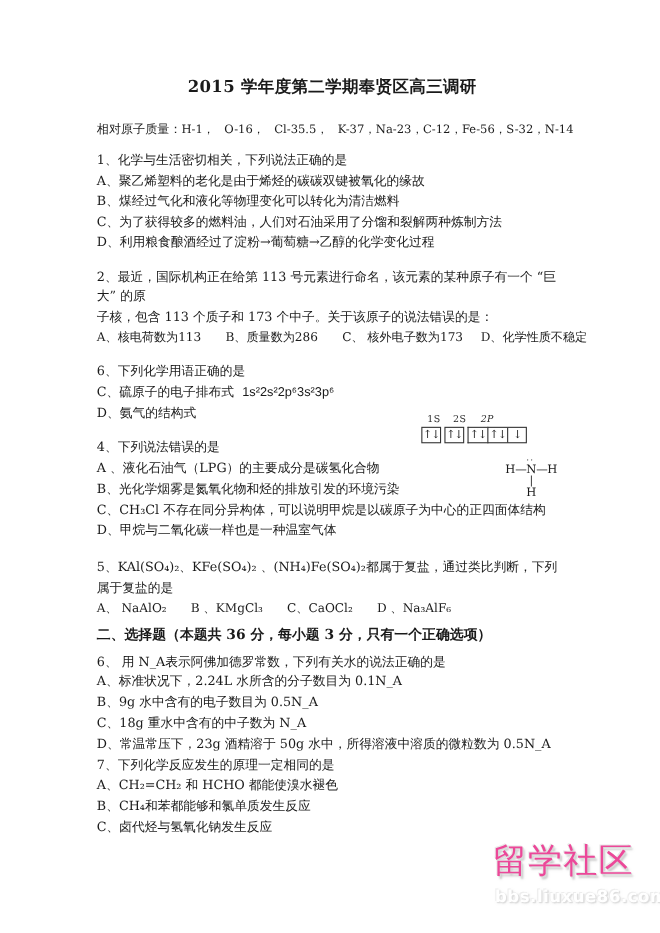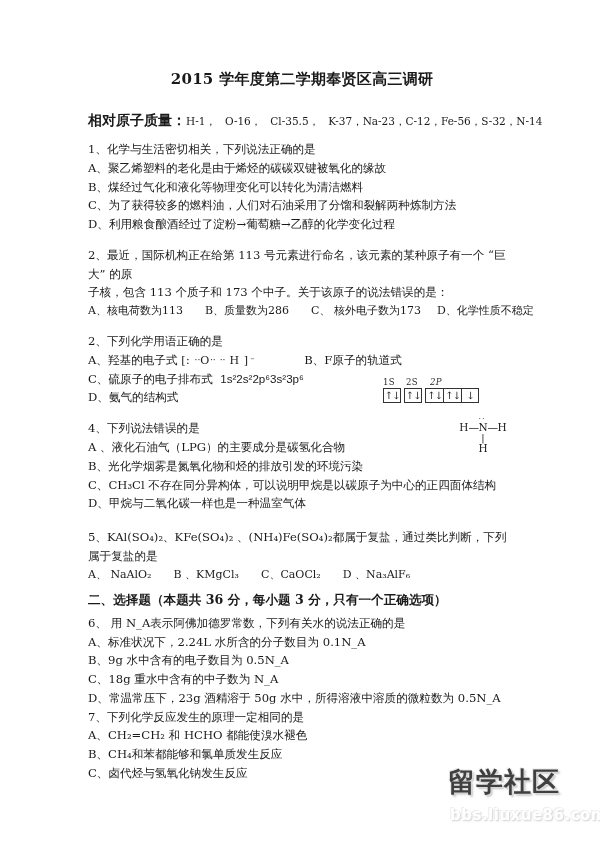--- a/index.html
+++ b/index.html
@@ -43,21 +43,21 @@
     letter-spacing: 5px;
     margin: 0 0 24px 0;
     line-height: 1.2;
   }
   .masses {
     font-size: 10.5px;
     line-height: 1.5;
     margin: 0 0 9px 0;
     white-space: nowrap;
   }
-  .masses .lbl { font-size: 14px; font-weight: bold; }
+  .masses .lbl { font-size: 11px; }
   .masses .sp { display: inline-block; width: 9px; }
   .section-head {
     font-weight: bold;
     font-size: 12.6px;
     margin: 0 0 5px 0;
     line-height: 1.45;
   }
   .q {
     font-size: 11.6px;
     line-height: 1.62;
@@ -97,21 +97,21 @@
     top: 377px;
     width: 130px;
   }
   .orb-labels {
     display: flex;
     font-size: 8.6px;
     letter-spacing: 0.4px;
     margin-bottom: 1px;
     color: #2a2a2a;
   }
-  .orb-labels span { display: inline-block; }
+  .orb-labels span { display: inline-block; text-align: center; }
   .ol1 { width: 23px; }
   .ol2 { width: 24px; }
   .ol3 { width: 26px; font-style: italic; }
   .orb-boxes { display: flex; align-items: flex-start; }
   .obx {
     width: 18px;
     height: 15px;
     border: 1px solid #333;
     margin-right: 3px;
     display: flex;
@@ -154,23 +154,23 @@
   
   .watermark {
     position: absolute;
     left: 448px;
     top: 762px;
     width: 148px;
     height: 78px;
     user-select: none;
   }
   .wm-cn {
-    font-size: 27px;
-    font-weight: bold;
-    color: #404040;
+    font-size: 31px;
+    font-weight: normal;
+    color: #ec4899;
     letter-spacing: 1px;
     line-height: 1;
     text-shadow:
       1px 1px 0 #d8d8d8,
       -1px -1px 0 #eaeaea,
       2px 2px 2px rgba(150,150,150,0.55);
     font-family: "DejaVu Sans", "Liberation Sans", sans-serif;
     position: absolute;
     top: 6px;
     left: 0;
@@ -212,27 +212,21 @@
     <div class="opt">D、利用粮食酿酒经过了淀粉→葡萄糖→乙醇的化学变化过程</div>
 
     <div class="gap-md"></div>
 
     <div class="q">2、最近，国际机构正在给第 113 号元素进行命名，该元素的某种原子有一个 “巨大” 的原</div>
     <div class="q">子核，包含 113 个质子和 173 个中子。关于该原子的说法错误的是：</div>
     <div class="opt inline-opts"><span>A、核电荷数为113</span><span class="sp3"></span><span>B、质量数为286</span><span class="sp3"></span><span>C、 核外电子数为173</span><span class="sp2"></span><span>D、化学性质不稳定</span></div>
 
     <div class="gap-md"></div>
 
-    <div class="q">2、下列化学用语正确的是</div>
-    <div class="opt">
-      <span>A、羟基的电子式</span>
-      <span class="efml">[:&nbsp;<span class="dots">··</span>O<span class="dots">··</span>&nbsp;<span class="dots">··</span>&nbsp;H ]<sup>－</sup></span>
-      <span style="display:inline-block;width:40px"></span>
-      <span>B、F原子的轨道式</span>
-    </div>
+    <div class="q">6、下列化学用语正确的是</div>
     <div class="opt"><span>C、硫原子的电子排布式</span>&nbsp;&nbsp;<span class="sci">1s²2s²2p⁶3s²3p⁶</span></div>
     <div class="opt">D、氨气的结构式</div>
 
     <div class="gap-md"></div>
 
     <div class="q">4、下列说法错误的是</div>
     <div class="opt">A 、液化石油气（LPG）的主要成分是碳氢化合物</div>
     <div class="opt">B、光化学烟雾是氮氧化物和烃的排放引发的环境污染</div>
     <div class="opt">C、CH₃Cl 不存在同分异构体，可以说明甲烷是以碳原子为中心的正四面体结构</div>
     <div class="opt">D、甲烷与二氧化碳一样也是一种温室气体</div>

